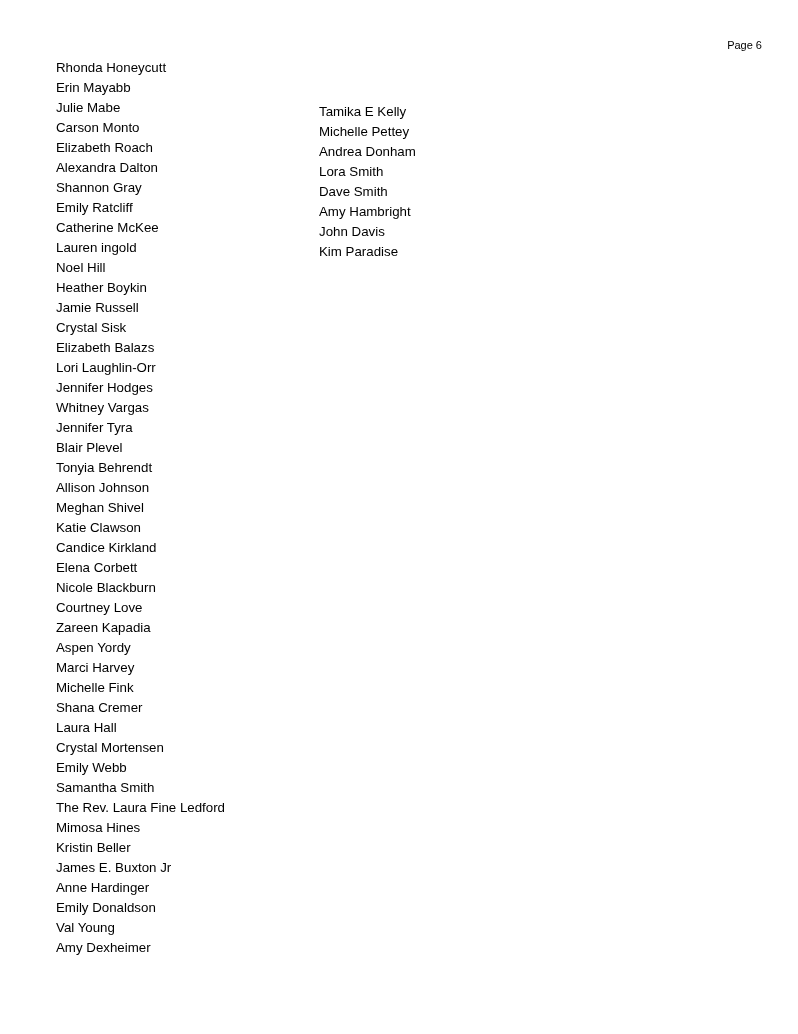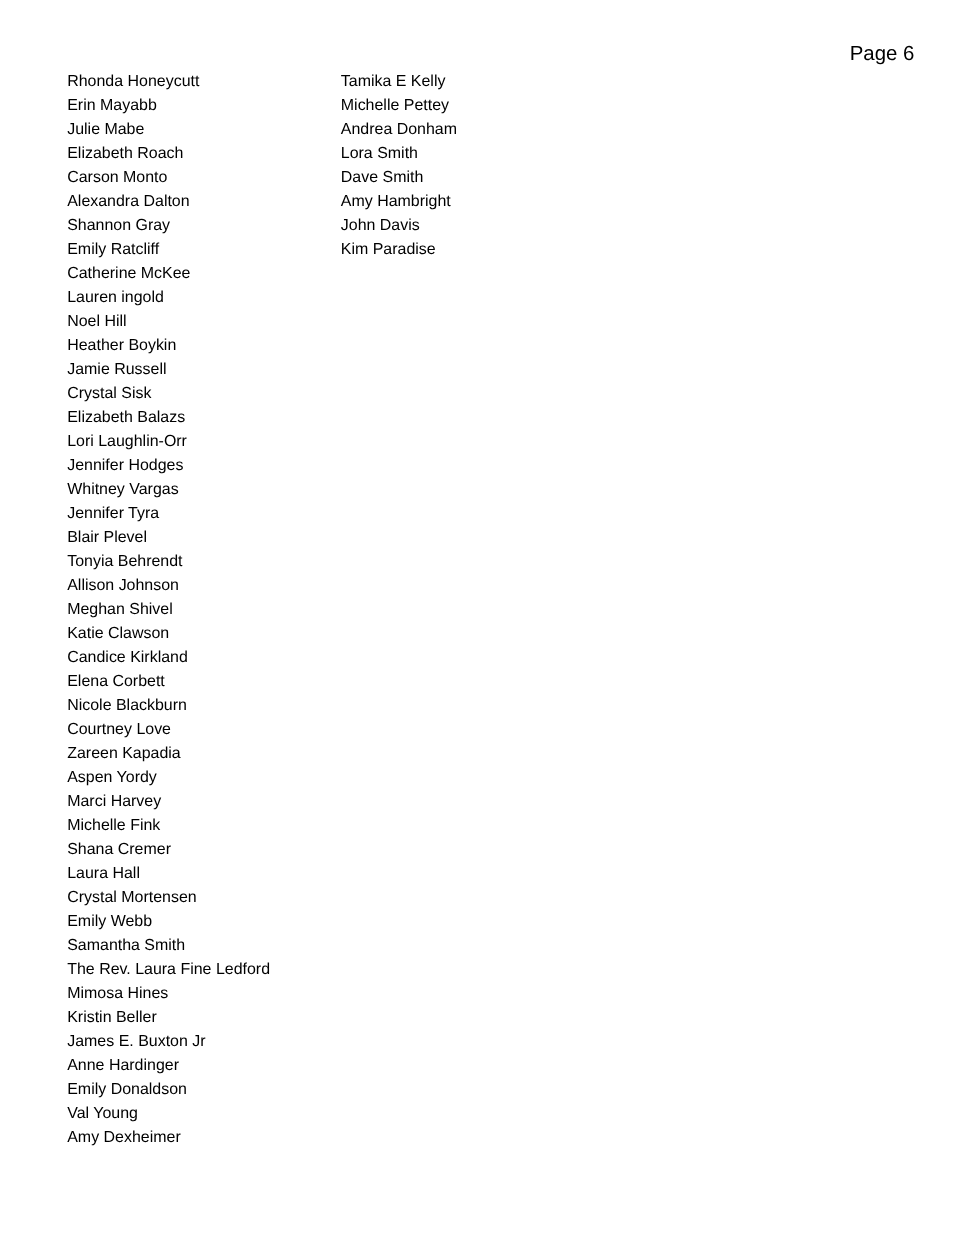--- a/index.html
+++ b/index.html
@@ -17,51 +17,51 @@
   .sheet {
     position: relative;
     width: 798px;
     height: 1034px;
     background: #ffffff;
   }
   .page-label {
     position: absolute;
     top: 37px;
     right: 36px;
-    font-size: 17px;
+    font-size: 11px;
     line-height: 16px;
     color: #000000;
     white-space: nowrap;
   }
   .col {
     position: absolute;
     top: 58px;
     font-size: 13.3px;
     line-height: 20px;
     color: #000000;
     white-space: nowrap;
   }
   .col-left  { left: 56px; }
-  .col-right { left: 284px; }
+  .col-right { left: 319px; margin-top: 44px; }
   .name-line {
     height: 20px;
   }
 </style>
 </head>
 <body>
 
 <div class="sheet">
   <div class="page-label">Page 6</div>
 
   <div class="col col-left">
       <div class="name-line">Rhonda Honeycutt</div>
       <div class="name-line">Erin Mayabb</div>
       <div class="name-line">Julie Mabe</div>
+      <div class="name-line">Carson Monto</div>
       <div class="name-line">Elizabeth Roach</div>
-      <div class="name-line">Carson Monto</div>
       <div class="name-line">Alexandra Dalton</div>
       <div class="name-line">Shannon Gray</div>
       <div class="name-line">Emily Ratcliff</div>
       <div class="name-line">Catherine McKee</div>
       <div class="name-line">Lauren ingold</div>
       <div class="name-line">Noel Hill</div>
       <div class="name-line">Heather Boykin</div>
       <div class="name-line">Jamie Russell</div>
       <div class="name-line">Crystal Sisk</div>
       <div class="name-line">Elizabeth Balazs</div>

